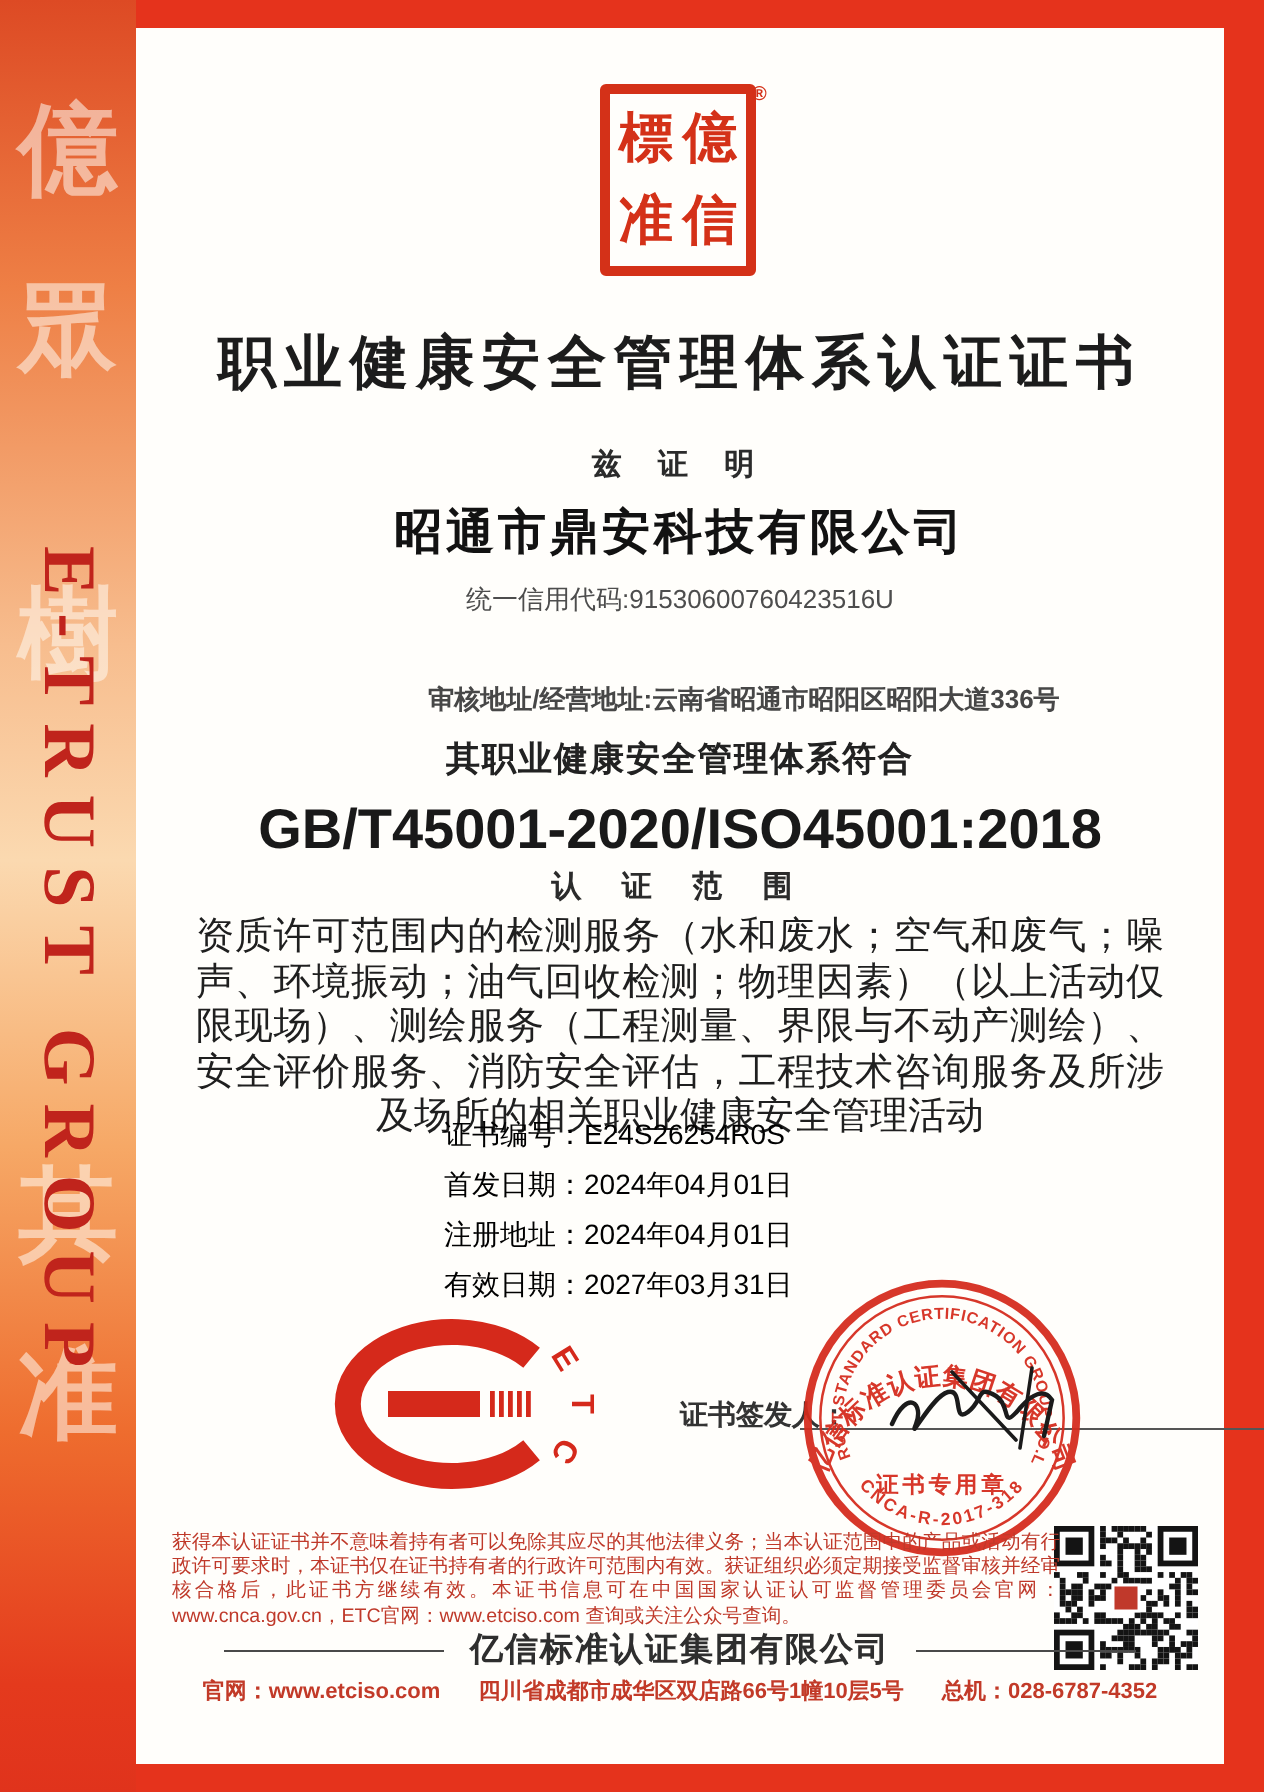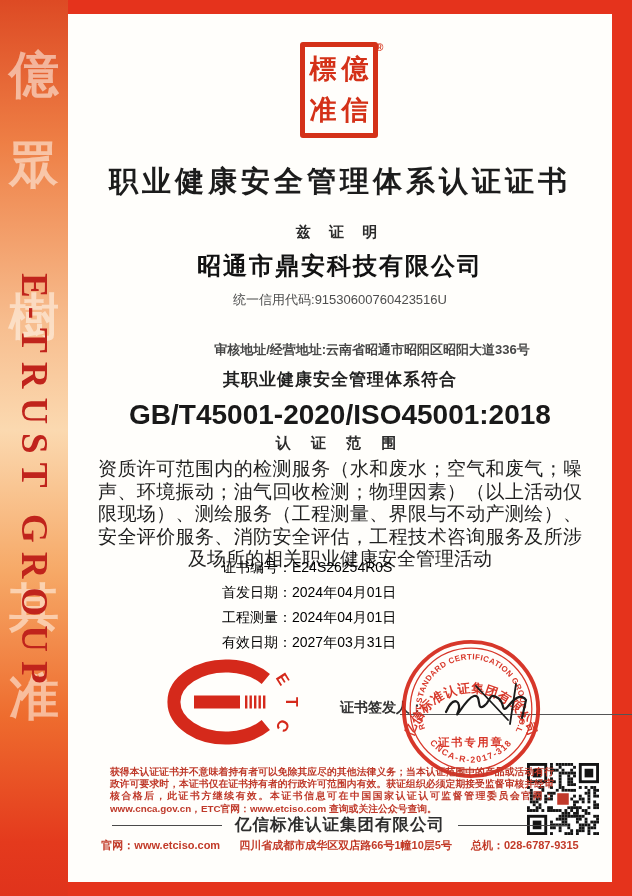--- a/index.html
+++ b/index.html
@@ -62,22 +62,22 @@
   .details .row{height:25px;line-height:25px;}
   
   .etc-logo{left:98px;top:643px;}
   .signer{left:272px;top:685px;font-size:14px;color:#333;font-weight:600;white-space:nowrap;}
   .sig-line{left:332px;top:700px;width:240px;border-top:1.2px solid #555;height:0;}
   .seal{left:330px;top:622px;opacity:.93;}
   .sig-scribble{left:320px;top:658px;}
   .qr{left:459px;top:749px;width:72px;height:72px;}
   
   .disclaimer{
-    left:42px;top:752px;width:444px;
-    font-size:9.8px;line-height:12.2px;color:#bf392a;font-weight:700;
+    left:18px;top:752px;width:444px;
+    font-size:9.8px;line-height:12.2px;color:#bf392a;font-weight:400;
     text-align:justify;
   }
   .footer-co{
     top:801px;left:0;width:544px;height:20px;
     display:flex;align-items:center;justify-content:center;gap:13px;
   }
   .footer-co .rule{width:110px;border-top:1.6px solid #4a4a4a;height:0;}
   .footer-co .name{font-size:16.5px;font-weight:700;color:#2e2e2e;letter-spacing:1px;}
   .footer-info{
     top:824px;left:0;width:544px;text-align:center;
@@ -113,21 +113,21 @@
   <div class="abs centered meta1">统一信用代码:91530600760423516U</div>
   <div class="abs centered meta3">审核地址/经营地址:云南省昭通市昭阳区昭阳大道336号</div>
   <div class="abs centered conform">其职业健康安全管理体系符合</div>
   <div class="abs centered standard">GB/T45001-2020/ISO45001:2018</div>
   <div class="abs centered scope-label">认 证 范 围</div>
   <div class="abs scope-text">资质许可范围内的检测服务（水和废水；空气和废气；噪声、环境振动；油气回收检测；物理因素）（以上活动仅限现场）、测绘服务（工程测量、界限与不动产测绘）、安全评价服务、消防安全评估，工程技术咨询服务及所涉及场所的相关职业健康安全管理活动</div>
 
   <div class="abs details">
     <div class="row"><span>证书编号：</span><span>E24S26254R0S</span></div>
     <div class="row"><span>首发日期：</span><span>2024年04月01日</span></div>
-    <div class="row"><span>工程测量：</span><span>2024年04月01日</span></div>
+    <div class="row"><span>注册地址：</span><span>2024年04月01日</span></div>
     <div class="row"><span>有效日期：</span><span>2027年03月31日</span></div>
   </div>
 
   <svg class="abs etc-logo" width="145" height="98" viewBox="0 0 145 98">
     <path d="M99.8,21.9 A52,36 0 1 0 99.8,68.1" fill="none" stroke="#d5291b" stroke-width="13"></path>
     <rect x="28" y="38.5" width="46" height="13" fill="#d5291b"></rect>
     <rect x="79" y="38.5" width="2.4" height="13" fill="#d5291b"></rect>
     <rect x="83.5" y="38.5" width="2.4" height="13" fill="#d5291b"></rect>
     <rect x="88" y="38.5" width="2.4" height="13" fill="#d5291b"></rect>
     <rect x="92.5" y="38.5" width="2.4" height="13" fill="#d5291b"></rect>
@@ -382,16 +382,16 @@
 
   <div class="abs disclaimer">获得本认证证书并不意味着持有者可以免除其应尽的其他法律义务；当本认证范围中的产品或活动有行政许可要求时，本证书仅在证书持有者的行政许可范围内有效。获证组织必须定期接受监督审核并经审核合格后，此证书方继续有效。本证书信息可在中国国家认证认可监督管理委员会官网：www.cnca.gov.cn，ETC官网：www.etciso.com 查询或关注公众号查询。</div>
   <div class="abs footer-co">
     <div class="rule"></div>
     <div class="name">亿信标准认证集团有限公司</div>
     <div class="rule"></div>
   </div>
   <div class="abs footer-info">
     <span>官网：www.etciso.com</span>
     <span>四川省成都市成华区双店路66号1幢10层5号</span>
-    <span>总机：028-6787-9315</span>
+    <span>总机：028-6787-4352</span>
   </div>
 
 </div>
 
 </body></html>

